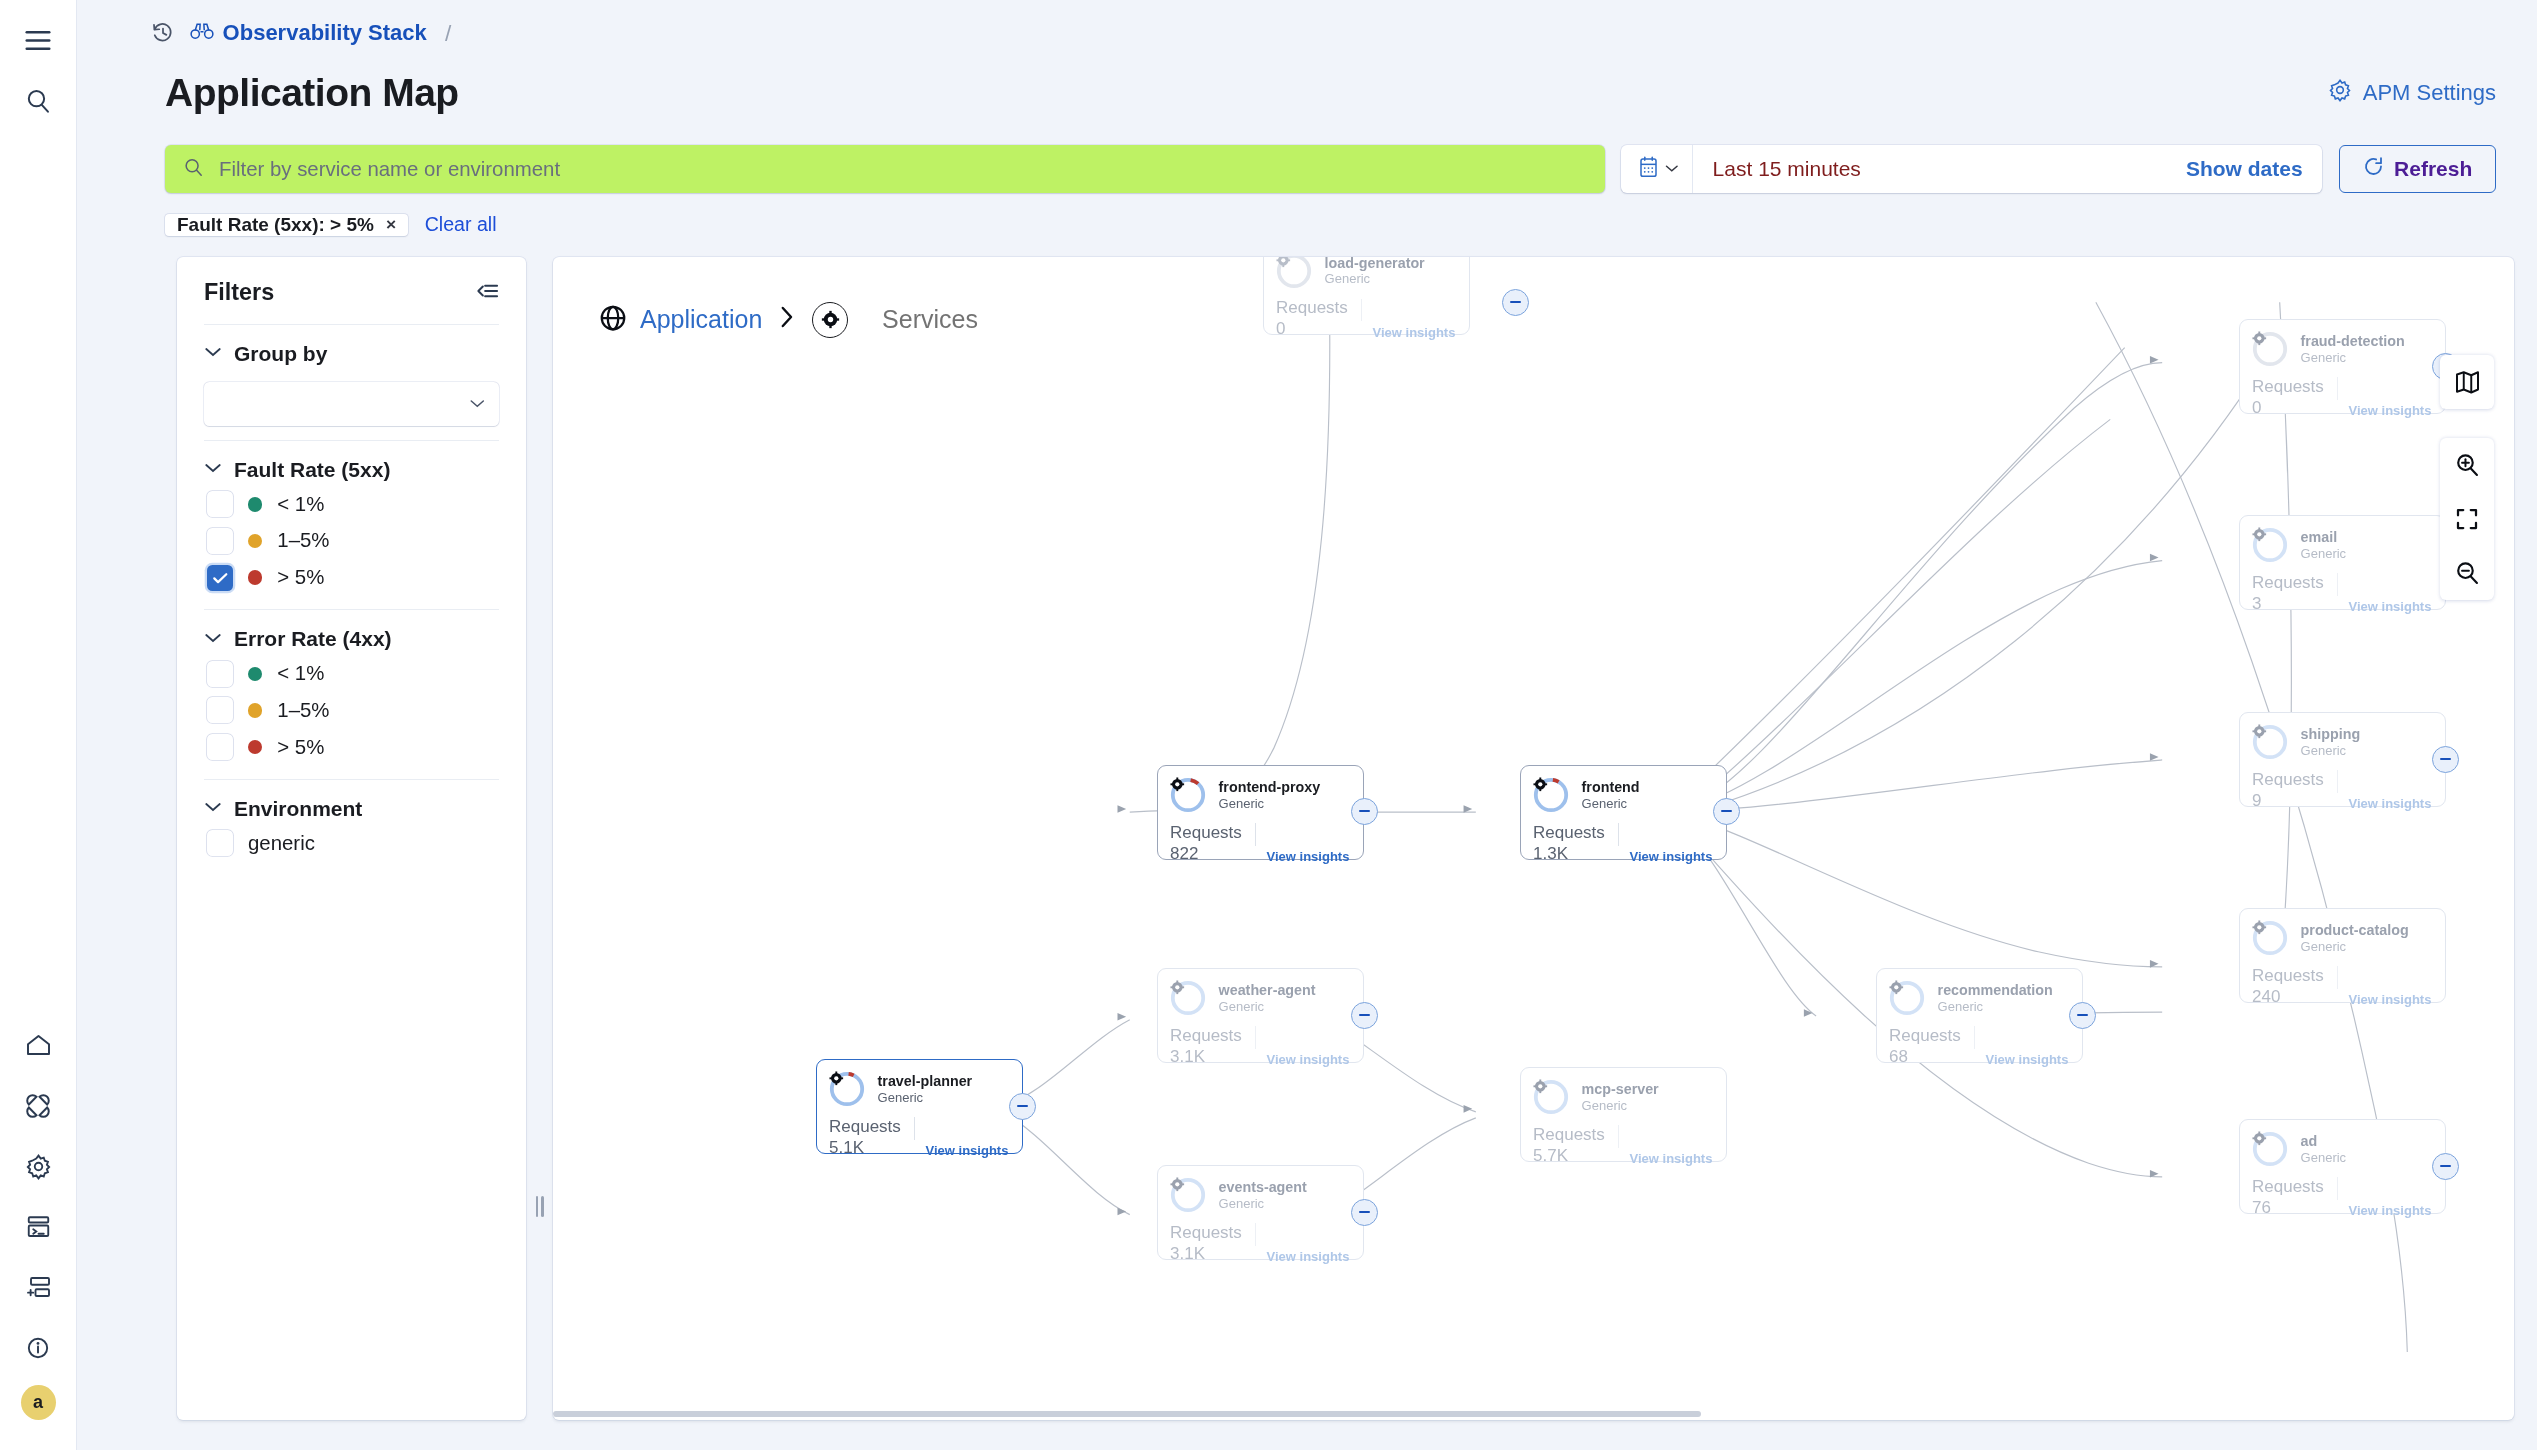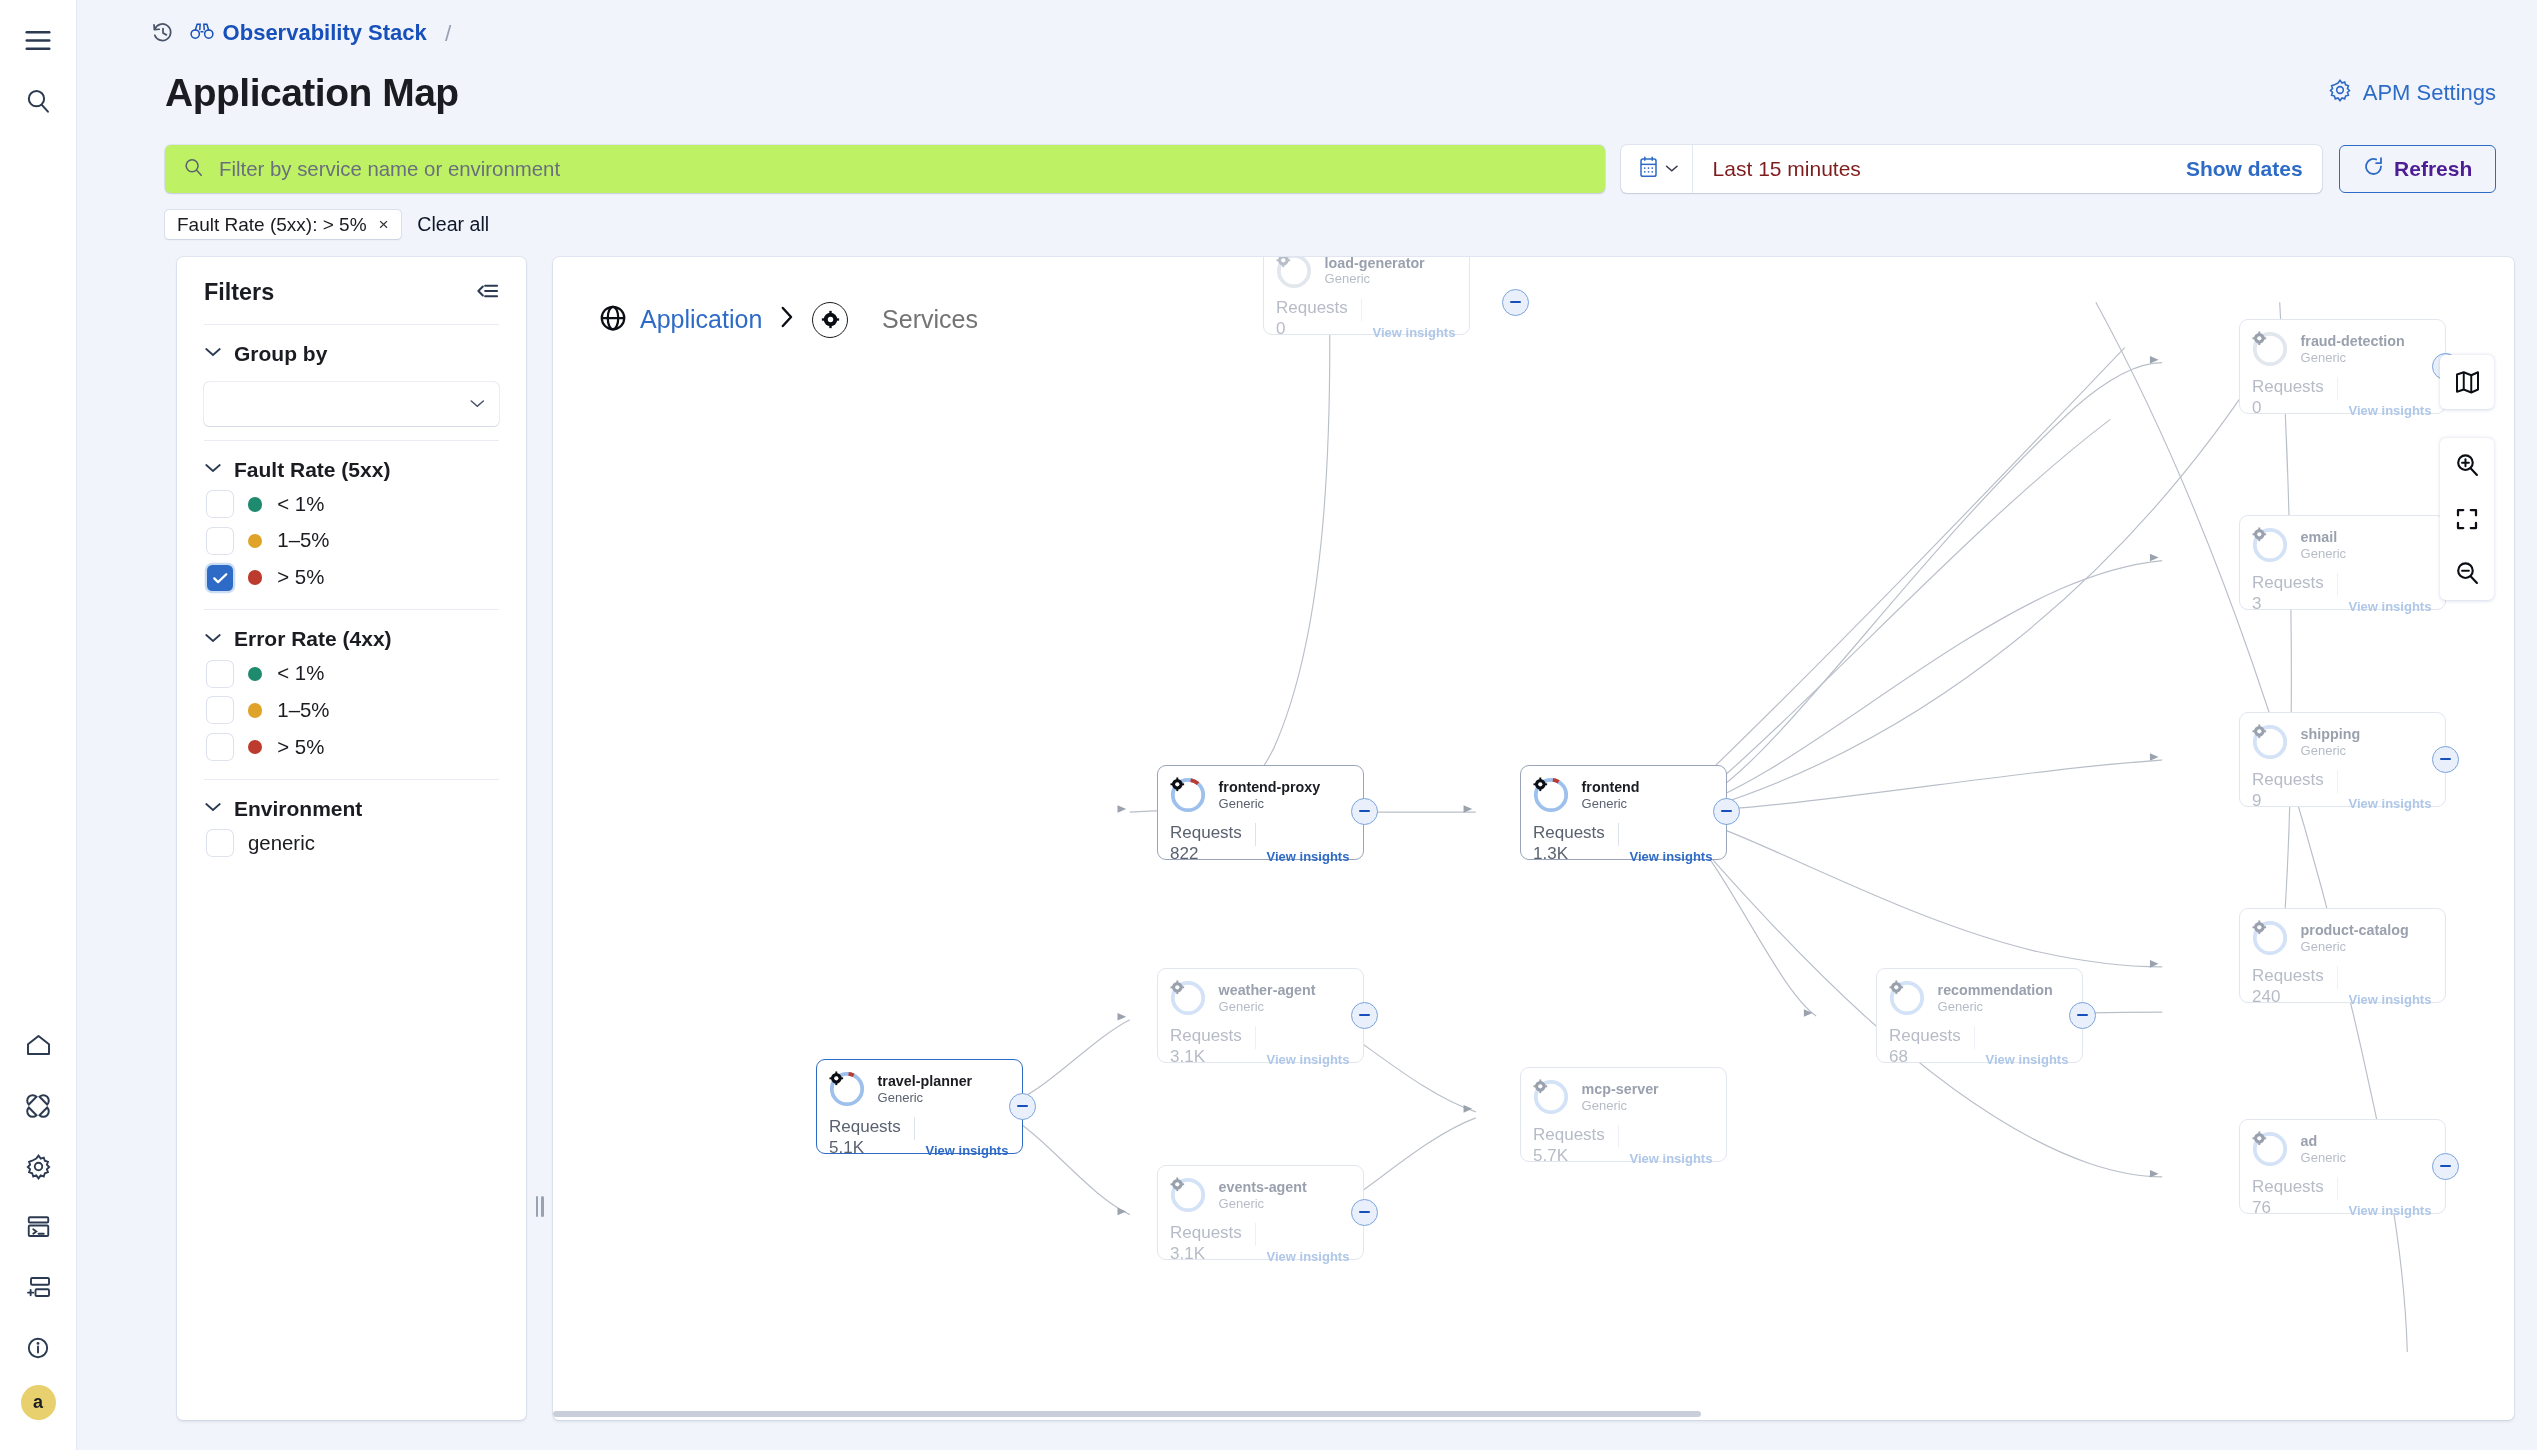--- a/index.html
+++ b/index.html
@@ -78,27 +78,27 @@
   .refresh-btn {
     height: 48px; padding: 0 22.7px; border: 0.8px solid #2E6BC6; border-radius: 6px;
     background: transparent; color: #4c1d95; font-size: 21px; font-weight: 700;
     display: flex; align-items: center; gap: 10.6px; cursor: pointer;
     font-family: "Liberation Sans", sans-serif;
   }
 
   
   .pills { display: flex; align-items: center; gap: 16.6px; padding: 16.6px 0 0 88px; height: 47px; }
   .pill {
-    display: flex; align-items: center; gap: 12px; height: 29px; padding: 0 12px;
+    display: flex; align-items: center; gap: 12px; height: 22px; padding: 0 12px;
     background: #FFFFFF; border-radius: 4px;
     box-shadow: 0 0 0 0.8px rgba(17,43,134,0.10), 0 0.8px 1.5px rgba(152,162,179,0.25);
-    font-size: 19px; font-weight: 400; color: #1A1C21; cursor: pointer;
+    font-size: 19px; font-weight: 700; color: #1A1C21; cursor: pointer;
   }
   .pill-x { color: #343741; font-size: 17.4px; cursor: pointer; }
-  .clear-all { color: #0f172a; font-size: 19.6px; cursor: pointer; }
+  .clear-all { color: #1d4ed8; font-size: 19.6px; cursor: pointer; }
 
   
   .body { flex: 1 1 auto; display: flex; gap: 0; padding: 16.6px 24px 29px 100px; position: relative; }
 
   
   .filters-panel {
     width: 349px; flex: 0 0 349px; background: #FFFFFF; border-radius: 6px;
     box-shadow: 0 0 0 0.8px rgba(17,43,134,0.08), 0 1.5px 3px rgba(152,162,179,0.22);
     padding: 22.7px 27px; height: 1163px; position: relative;
   }

